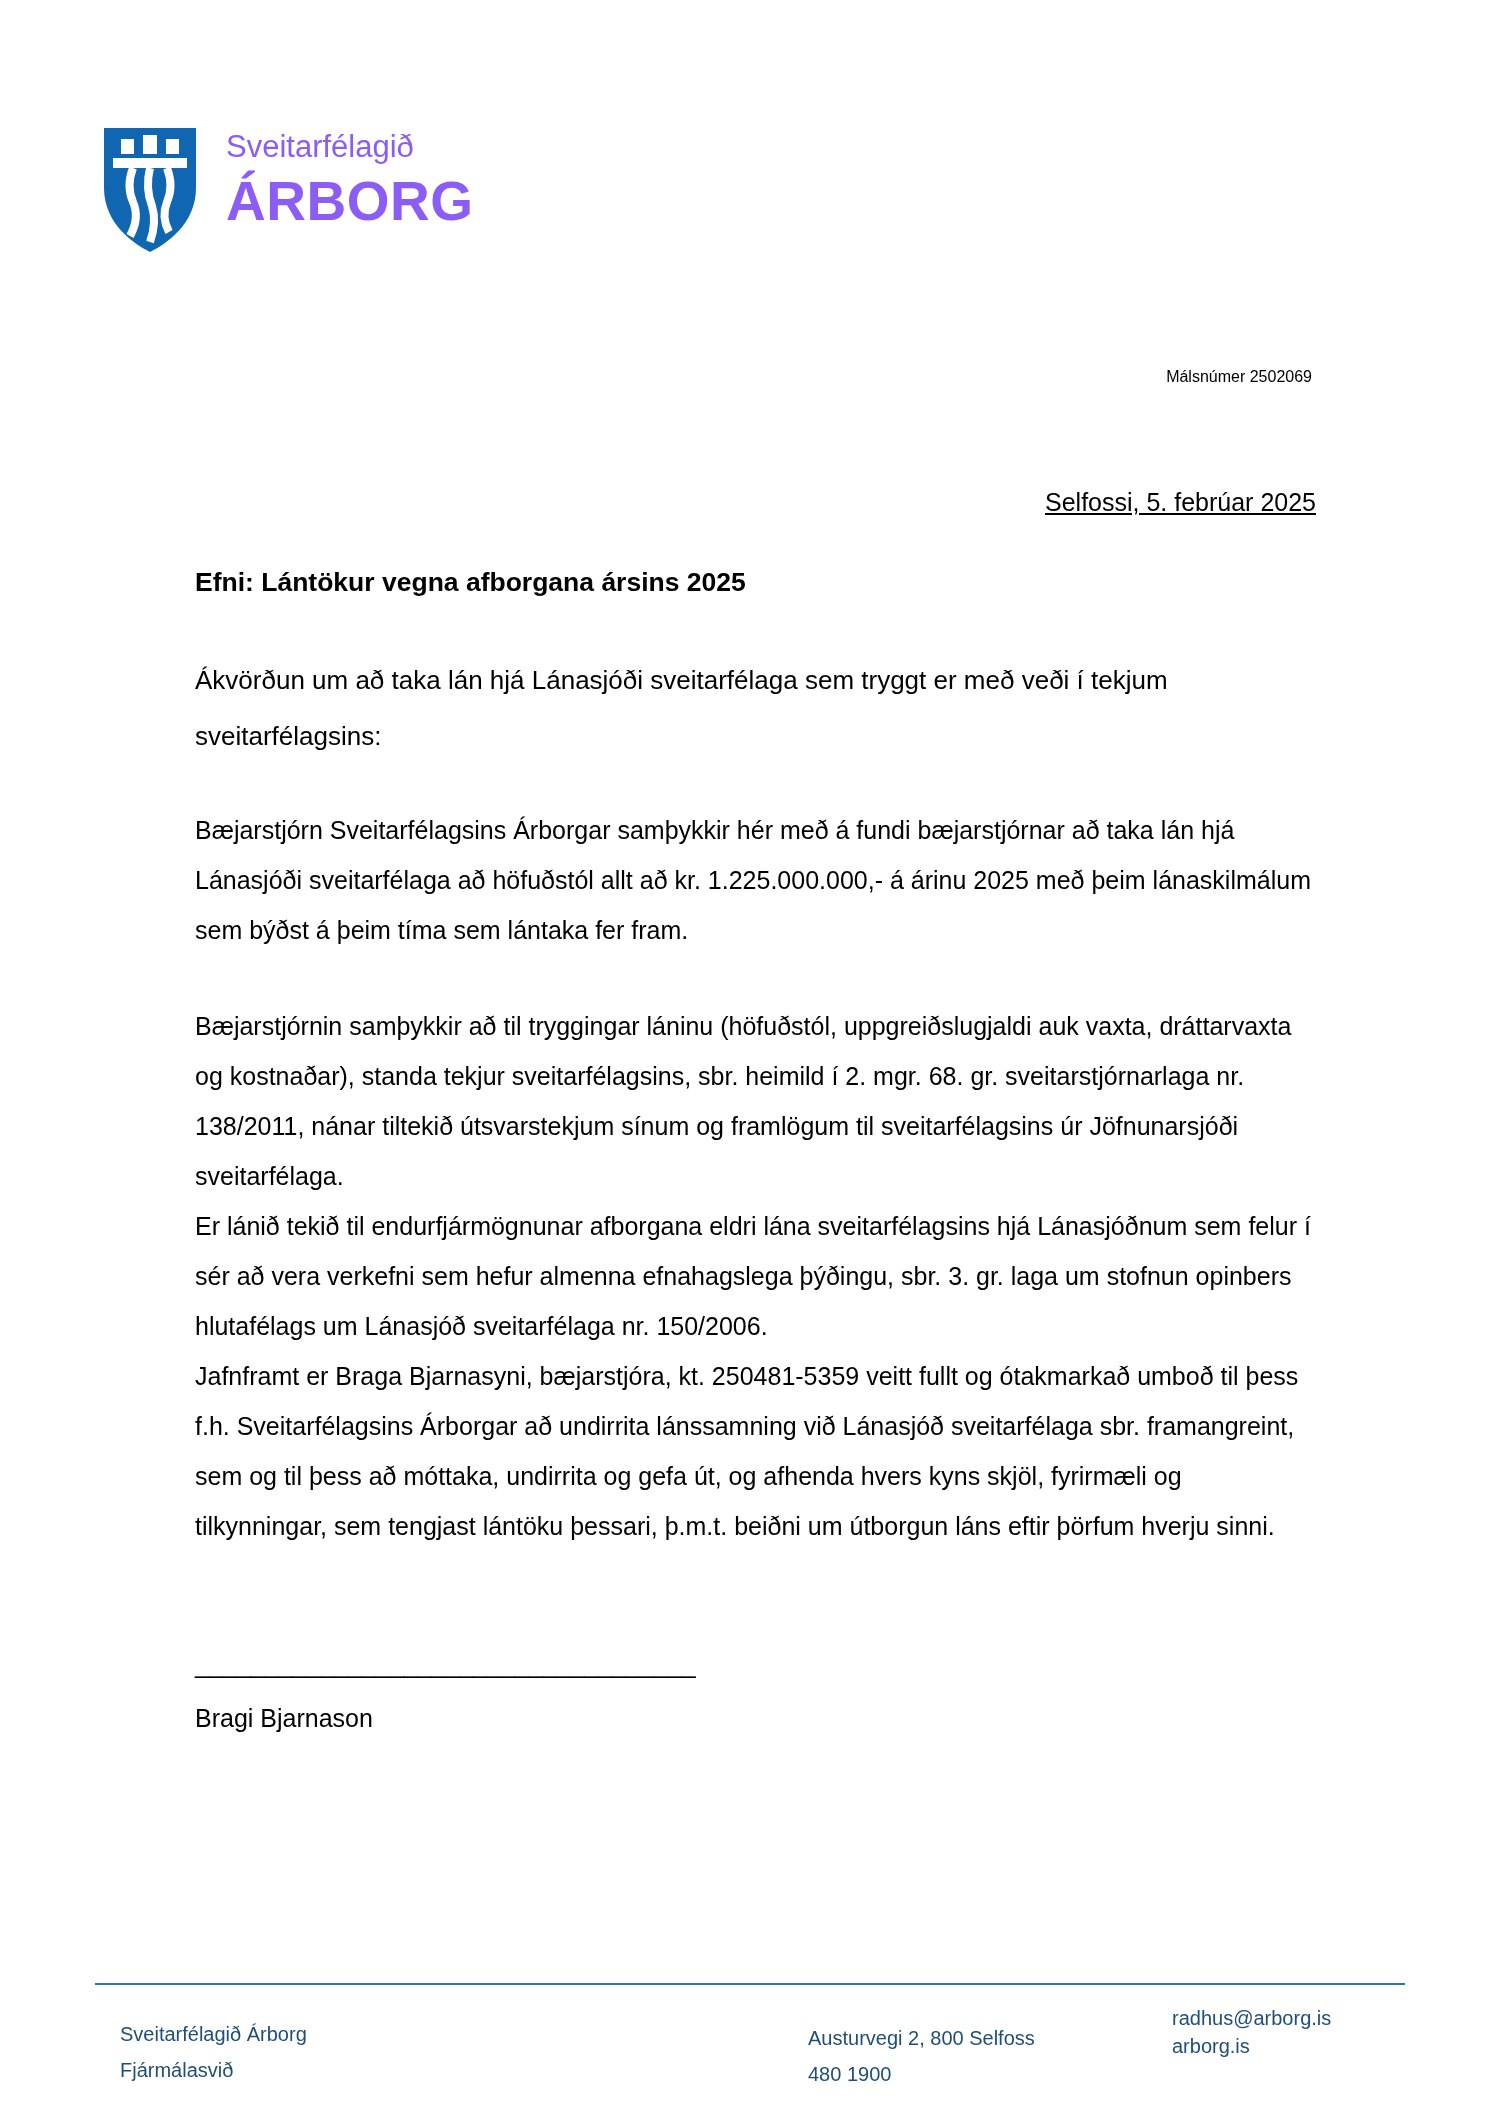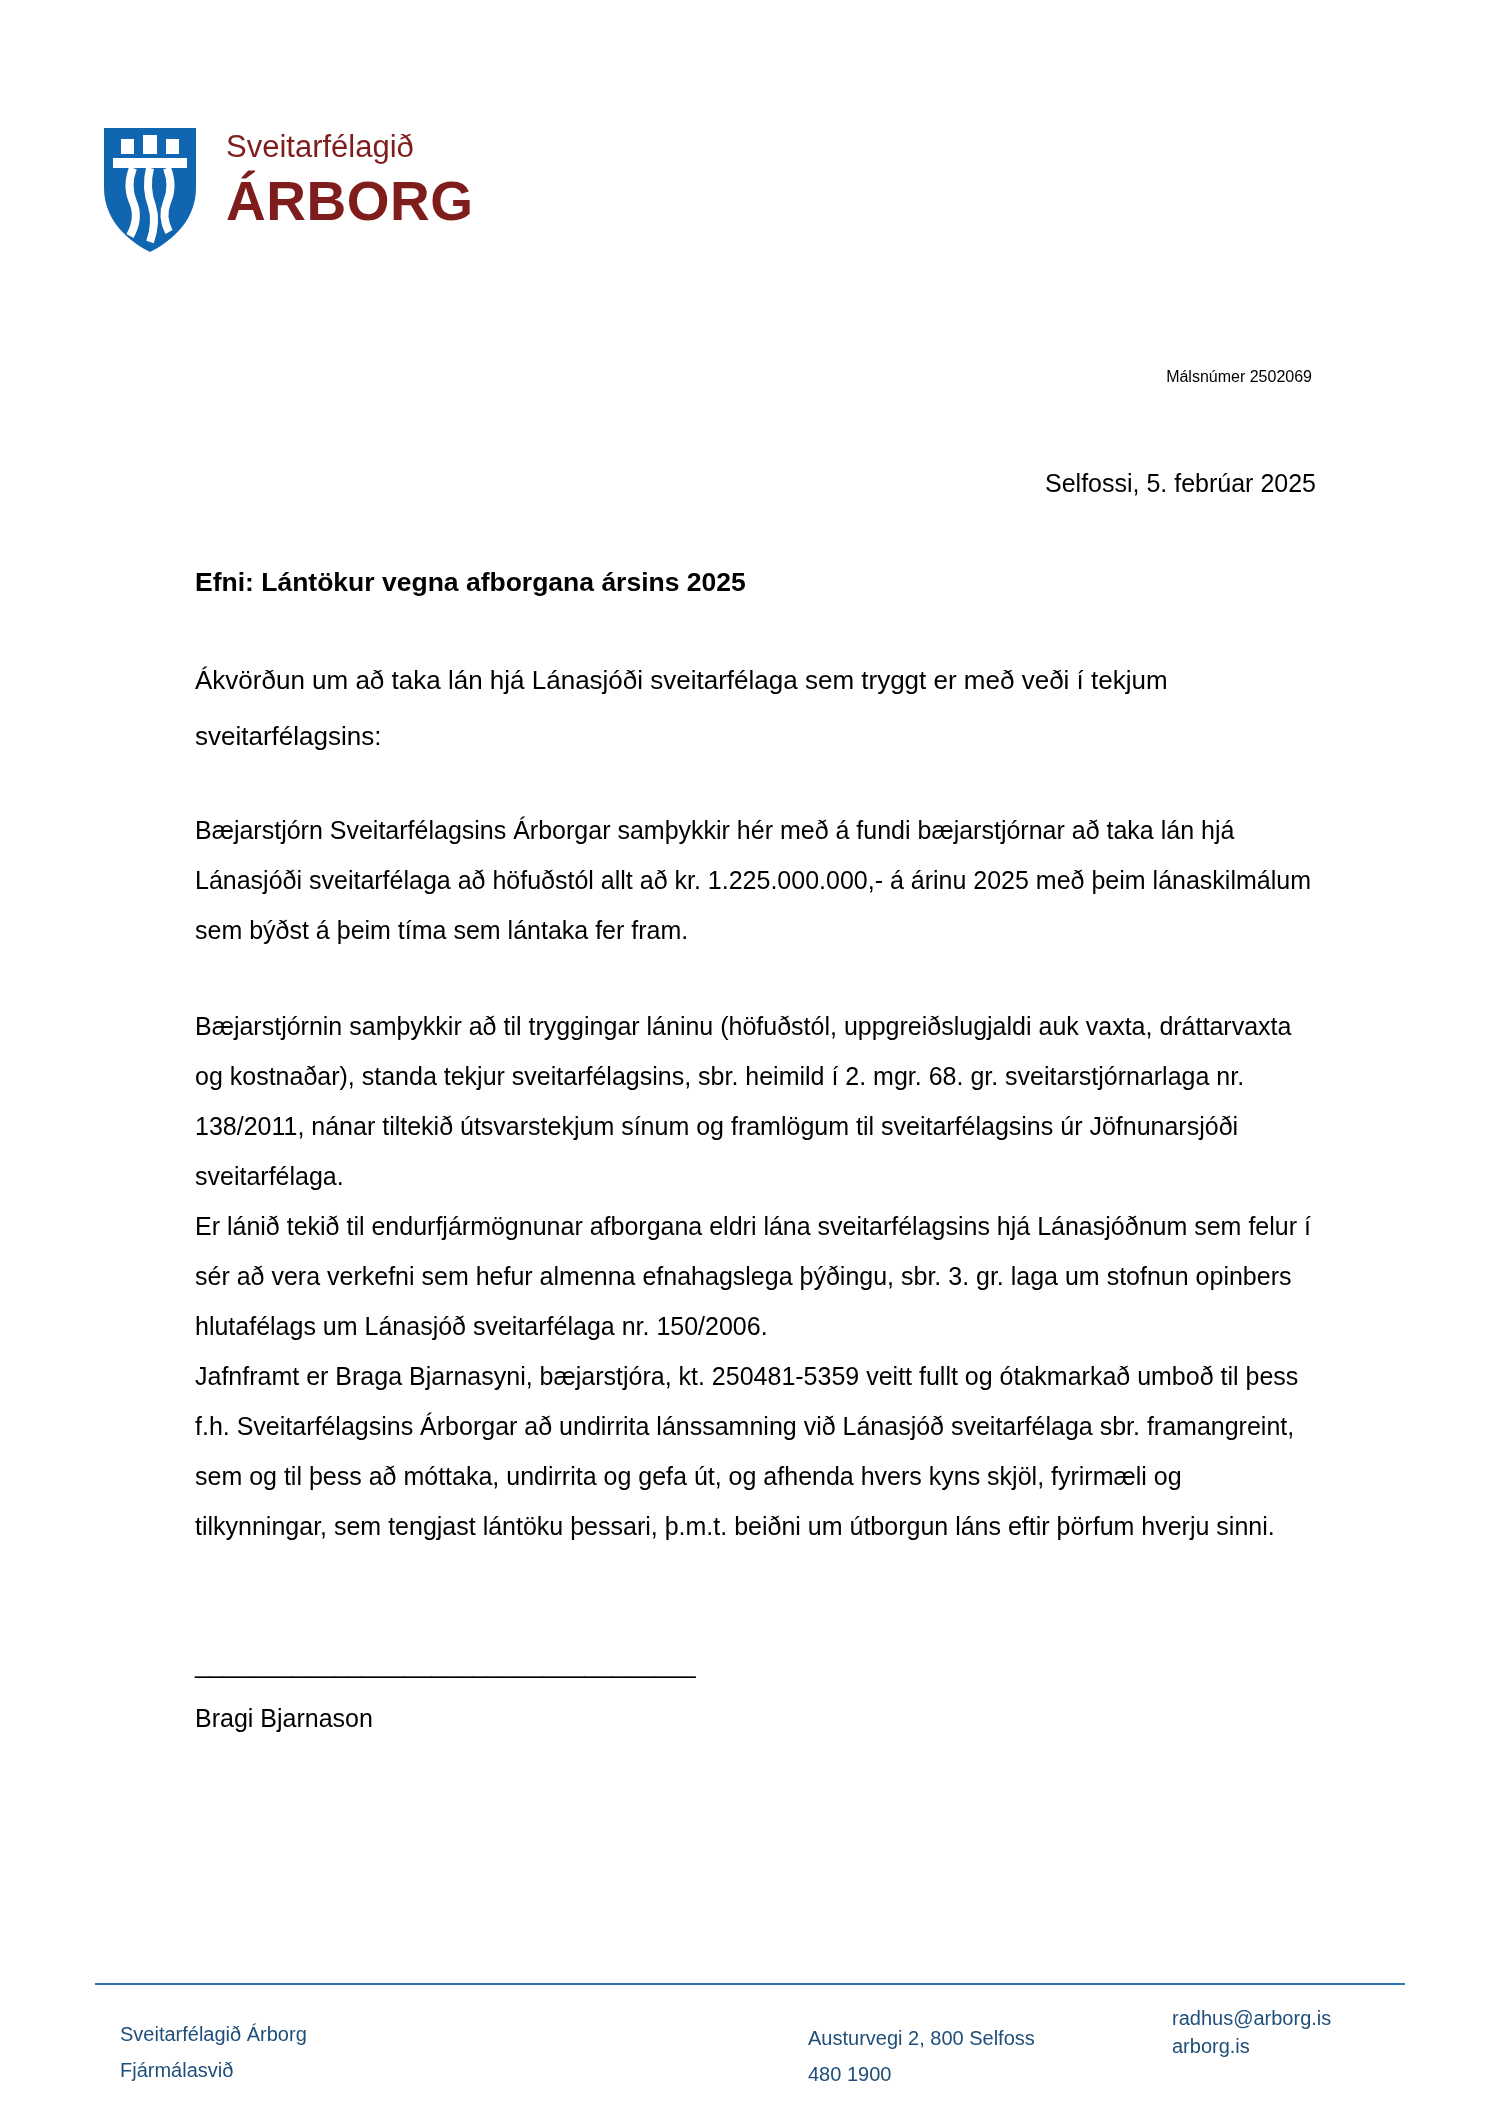--- a/index.html
+++ b/index.html
@@ -20,42 +20,43 @@
 
   
   .logo {
     position: absolute;
     left: 100px;
     top: 124px;
     display: flex;
     align-items: flex-start;
   }
   .logo-shield { width: 100px; height: 132px; flex: 0 0 auto; }
-  .logo-text { margin-left: 26px; padding-top: 4px; color: #7f1d1d; }
+  .logo-text { margin-left: 26px; padding-top: 4px; color: #8b5cf6; }
   .logo-name { font-size: 31px; line-height: 1.2; }
   .logo-name-big {
     font-size: 55px;
     font-weight: 800;
     letter-spacing: 0.5px;
     line-height: 1.05;
     margin-top: 8px;
   }
 
   
   .meta-case {
     position: absolute;
     top: 368px;
     right: 188px;
     font-size: 16px;
   }
   .meta-date {
     position: absolute;
-    top: 469px;
+    top: 488px;
     right: 184px;
     font-size: 25px;
+    text-decoration: underline;
   }
 
   
   .content {
     position: absolute;
     left: 195px;
     top: 556px;
     width: 1122px;
     font-size: 25px;
     line-height: 2.0;

